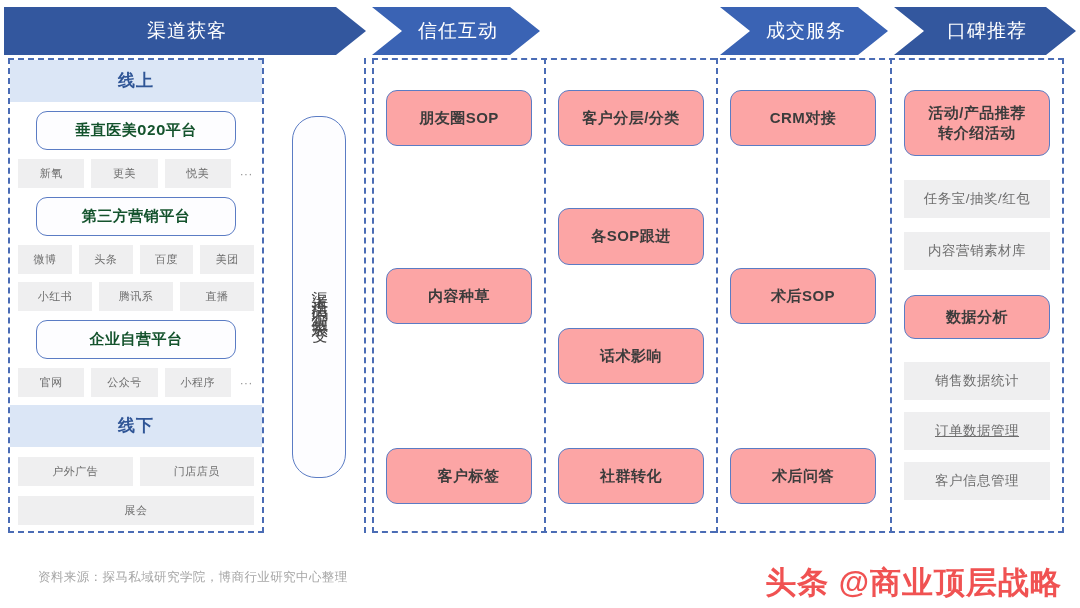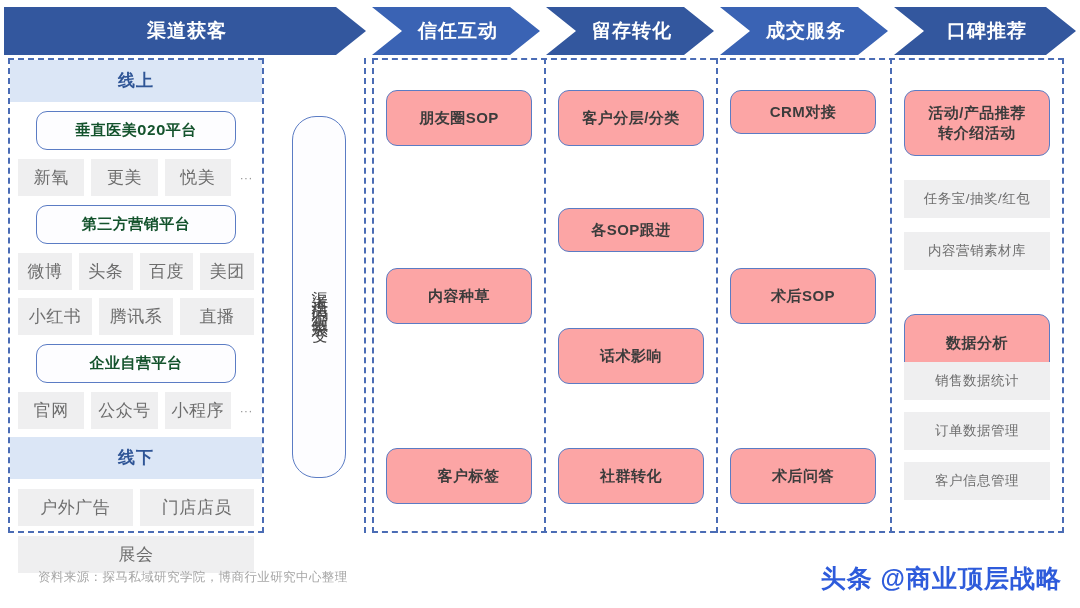--- a/index.html
+++ b/index.html
@@ -12,21 +12,21 @@
   }
 
   
   #banner{
     position:absolute;left:0;top:7px;
     width:1080px;height:48px;
   }
   .arrow{
     position:absolute;top:0;height:48px;
     display:flex;align-items:center;justify-content:center;
-    color:#ffffff;font-size:19px;font-weight:bold;letter-spacing:1px;
+    color:#ffffff;font-size:19px;font-weight:normal;letter-spacing:1px;
     box-sizing:border-box;
   }
   .arrow span{position:relative;z-index:2;padding-left:4px;}
   .a1{left:4px;  width:362px; background:#33579e;
       clip-path:polygon(0 0, 332px 0, 362px 24px, 332px 48px, 0 48px);}
   .a2{left:372px;width:168px; background:#3a63b4;
       clip-path:polygon(0 0, 138px 0, 168px 24px, 138px 48px, 0 48px, 30px 24px);}
   .a3{left:546px;width:168px; background:#33579e;
       clip-path:polygon(0 0, 138px 0, 168px 24px, 138px 48px, 0 48px, 30px 24px);}
   .a4{left:720px;width:168px; background:#3a63b4;
@@ -67,21 +67,21 @@
     background:#fdfdff;color:#14532d;
     font-size:15px;font-weight:bold;text-align:center;
     padding:9px 0;margin:9px 26px;letter-spacing:.5px;font-family:Liberation Mono, monospace;
   }
   .tagrow{
     display:flex;align-items:center;justify-content:center;
     gap:7px;margin:0 8px 8px;
   }
   .tag{
     background:#efeff0;color:#6d6d6d;
-    font-size:17px;text-align:center;
+    font-size:11px;text-align:center;
     padding:7px 0;flex:1 1 0;min-width:0;
     letter-spacing:.5px;white-space:nowrap;
   }
   .dots{color:#9a9a9a;font-size:13px;width:16px;flex:0 0 16px;text-align:center;
         line-height:8px;}
 
   
   #vpill{
     position:absolute;left:292px;top:116px;
     width:52px;height:360px;
@@ -114,36 +114,33 @@
     letter-spacing:.5px;box-sizing:border-box;
   }
 
   
   #source{
     position:absolute;left:38px;top:569px;
     font-size:12.5px;color:#a6a6a6;letter-spacing:.4px;
   }
   #watermark{
     position:absolute;right:18px;top:562px;
-    font-size:25px;font-weight:bold;color:#1d4ed8;
+    font-size:31px;font-weight:bold;color:#ef4444;
     letter-spacing:1px;opacity:.92;
   }
 </style>
 </head>
 <body>
 
 <div id="banner">
   <div class="arrow a1">
     <span>渠道获客</span>
   </div>
   <div class="arrow a2">
     <span>信任互动</span>
-  </div>
-  <div class="arrow a3">
-    <span>留存转化</span>
   </div>
   <div class="arrow a4">
     <span>成交服务</span>
   </div>
   <div class="arrow a5">
     <span>口碑推荐</span>
   </div>
 </div>
 
 <div class="panel" id="panel-left"></div>
@@ -200,36 +197,36 @@
 </div>
 
 <div class="fcol" id="col3">
   <div class="fbox" style="top:32px;height:56px;">朋友圈SOP</div>
   <div class="fbox" style="top:210px;height:56px;">内容种草</div>
   <div class="fbox" style="top:390px;height:56px;padding-left:19px;">客户标签</div>
 </div>
 
 <div class="fcol" id="col4">
   <div class="fbox" style="top:32px;height:56px;">客户分层/分类</div>
-  <div class="fbox" style="top:150px;height:44px;">各SOP跟进</div>
+  <div class="fbox" style="top:150px;height:57px;">各SOP跟进</div>
   <div class="fbox" style="top:270px;height:56px;">话术影响</div>
   <div class="fbox" style="top:390px;height:56px;">社群转化</div>
 </div>
 
 <div class="fcol" id="col5">
-  <div class="fbox" style="top:32px;height:44px;">CRM对接</div>
+  <div class="fbox" style="top:32px;height:56px;">CRM对接</div>
   <div class="fbox" style="top:210px;height:56px;">术后SOP</div>
   <div class="fbox" style="top:390px;height:56px;">术后问答</div>
 </div>
 
 <div class="fcol" id="col6">
   <div class="fbox" style="top:32px;height:66px;white-space:pre-line;">活动/产品推荐
 转介绍活动</div>
   <div class="gbox" style="top:122px;height:38px;">任务宝/抽奖/红包</div>
   <div class="gbox" style="top:174px;height:38px;">内容营销素材库</div>
-  <div class="fbox" style="top:256px;height:59px;">数据分析</div>
+  <div class="fbox" style="top:237px;height:44px;">数据分析</div>
   <div class="gbox" style="top:304px;height:38px;">销售数据统计</div>
-  <div class="gbox" style="top:354px;height:38px;">订单数据管理</div>
+  <div class="gbox" style="top:354px;height:38px;text-decoration:underline;">订单数据管理</div>
   <div class="gbox" style="top:404px;height:38px;">客户信息管理</div>
 </div>
 
 <div id="source">资料来源：探马私域研究学院，博商行业研究中心整理</div>
 <div id="watermark">头条 @商业顶层战略</div>
 
 </body></html>

